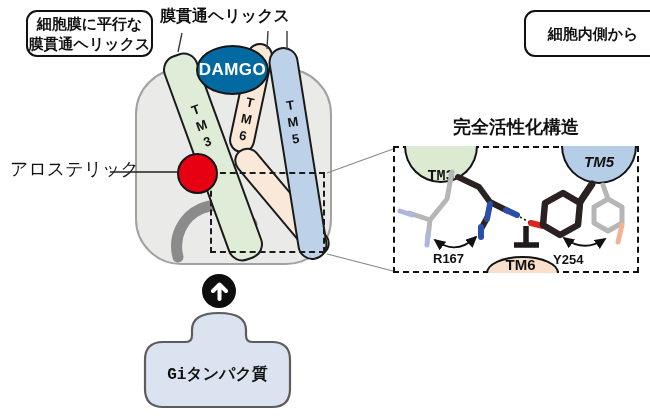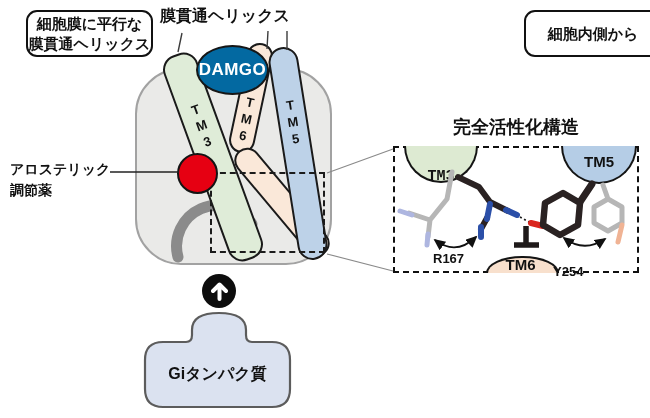--- a/index.html
+++ b/index.html
@@ -10,21 +10,21 @@
   
   .vbox{position:absolute;border:2.5px solid #111;border-radius:11px;background:#fff;
         font-weight:700;font-size:15px;line-height:20px;text-align:center;
         display:flex;flex-direction:column;justify-content:center;z-index:12;margin-left:16px;}
   #box-left{left:10px;top:10px;width:127px;height:47px;}
   #box-right{left:508px;top:10px;width:138px;height:47px;}
 
   #tm-label{position:absolute;left:160px;top:6px;width:178px;
             font-size:16px;font-weight:600;z-index:12;}
 
-  #allo-label{position:absolute;left:10px;top:159px;font-size:14px;font-weight:700;
+  #allo-label{position:absolute;left:10px;top:159px;font-size:18px;font-weight:400;
               line-height:21px;z-index:12;}
 
   
   #body{position:absolute;left:135px;top:68px;width:197px;height:197px;
         border:2px solid #a2a2a2;border-radius:46px;background:#eaeae8;z-index:1;}
   #arch-svg{position:absolute;left:0;top:0;z-index:2;pointer-events:none;}
 
   .helix{position:absolute;border:2.5px solid #1a1a1a;border-radius:15px;}
   #tm3{left:195px;top:48px;width:36px;height:218px;background:#dfecd8;transform:rotate(-20deg);z-index:4;}
   #tm6u{left:238px;top:42px;width:26px;height:112px;background:#fae8d9;transform:rotate(12deg);z-index:3;}
@@ -44,60 +44,59 @@
            background:#e60012;border:2.5px solid #141414;z-index:9;}
 
   #roi{position:absolute;left:210px;top:172px;width:115px;height:81px;
        border:2px dashed #1b1b1b;z-index:8;}
 
   
   #arrow-circle{position:absolute;left:202px;top:274px;width:34px;height:34px;border-radius:50%;
                 background:#0d0d0d;display:flex;align-items:center;justify-content:center;z-index:3;}
   #gi-svg{position:absolute;left:140px;top:308px;z-index:2;}
   #gi-label{position:absolute;left:145px;top:364px;width:145px;text-align:center;
-            font-size:16px;font-weight:700;z-index:5;}
+            font-size:16px;font-weight:700;z-index:5;font-family:Liberation Mono, monospace;}
 
   
   #inset{position:absolute;left:393px;top:146px;width:246px;height:127px;
          border:2.5px dashed #101010;background:#fff;z-index:4;}
   #inset-title{position:absolute;left:393px;top:115px;width:246px;text-align:center;
                font-size:18px;font-weight:700;z-index:12;}
   .disc{position:absolute;border:2.5px solid #141414;text-align:center;
         font-weight:700;font-size:15px;}
   #disc-tm3{left:9px;top:-2px;width:74px;height:37px;background:#ddead2;
             border-top:none;border-radius:0 0 37px 37px;padding-top:22px;font-family:Liberation Mono, monospace;}
   #disc-tm5{left:166px;top:-2px;width:76px;height:38px;background:#b5cde6;
-            border-top:none;border-radius:0 0 38px 38px;padding-top:7px;}
+            border-top:none;border-radius:0 0 38px 38px;padding-top:7px;font-style:italic;}
   #disc-tm6{left:91px;bottom:-2px;width:73px;height:17px;background:#f8e0cd;
             border-bottom:none;border-radius:36px 36px 0 0/17px 17px 0 0;}
   #disc-tm6 .disc-text{position:absolute;left:0;right:4px;top:-2px;}
   .residue{position:absolute;width:50px;text-align:left;font-size:13px;font-weight:600;}
   #r167{left:38px;top:103px;}
-  #y254{left:158px;top:104px;margin-top:12px;}
+  #y254{left:158px;top:104px;}
 
   #overlay{position:absolute;left:0;top:0;z-index:20;pointer-events:none;}
 </style>
 </head>
 <body>
 
 <div id="canvas">
 
   <div class="vbox" id="box-left">
     <span>細胞膜に平行な</span>
     <span>膜貫通ヘリックス</span>
   </div>
   <div class="vbox" id="box-right">
     <span>細胞内側から</span>
   </div>
 
   <div id="tm-label">膜貫通ヘリックス</div>
 
   <div id="allo-label">
     <div>アロステリック</div>
-    <div>調節薬</div>
   </div>
 
   <div id="body"></div>
 
   <svg id="arch-svg" width="650" height="418">
     <path d="M178,257 A41,41 0 0 1 252,224" fill="none" stroke="#8b8b8b" stroke-width="11" stroke-linecap="round"></path>
   </svg>
 
   <div class="helix" id="tm6u">
     <div class="hlabel">

